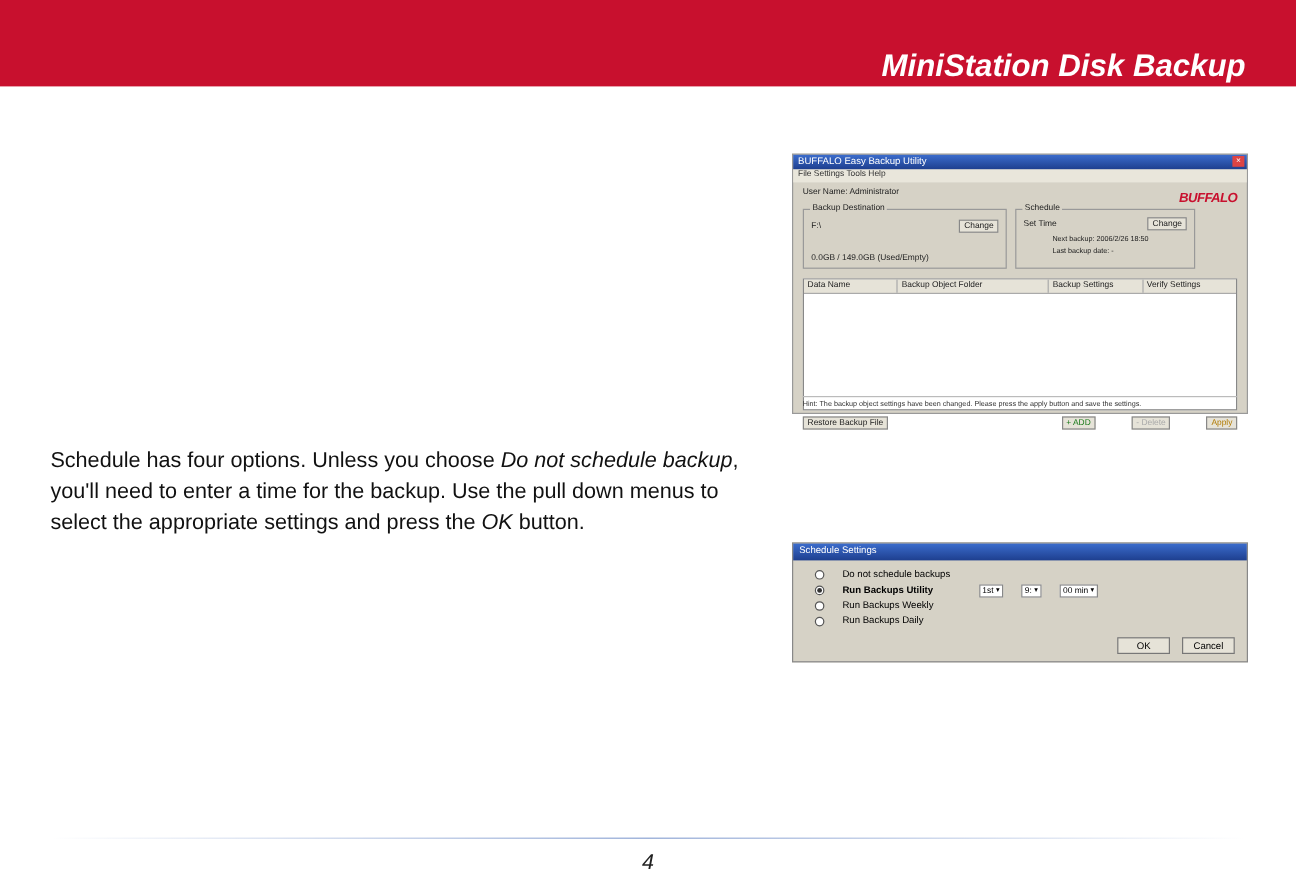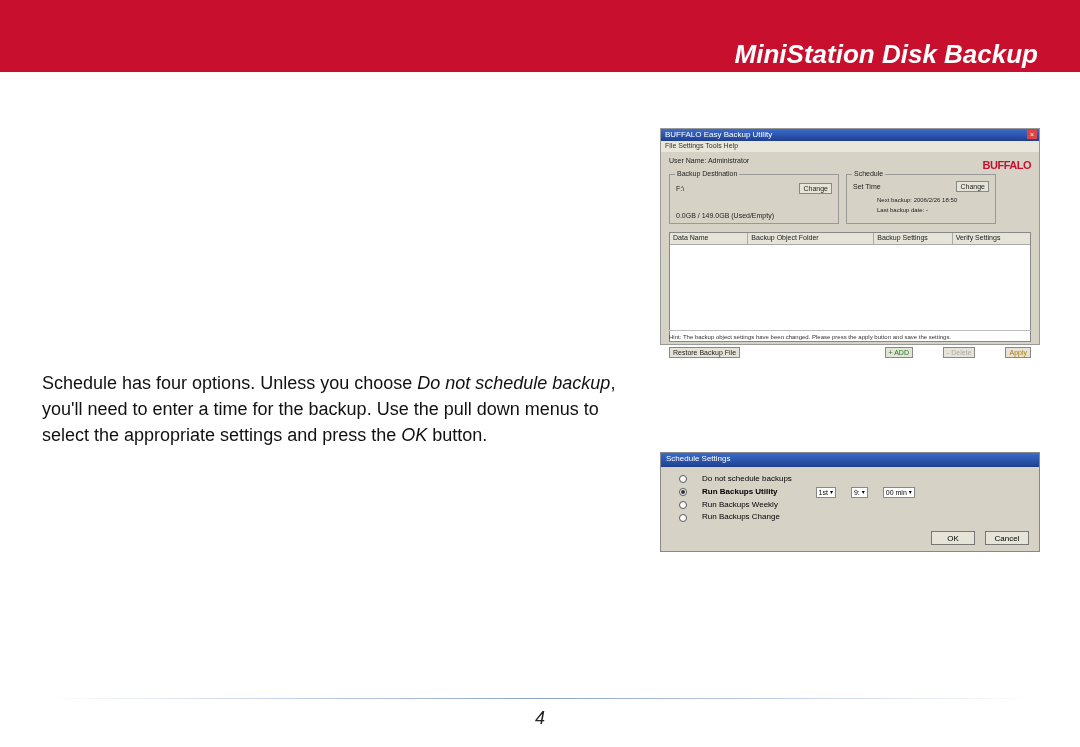--- a/index.html
+++ b/index.html
@@ -76,20 +76,21 @@
     padding: 1px 4px;
     font-size: 7px;
     color: #333;
   }
   .shot1 .brand {
     position: absolute;
     right: 8px;
     top: 30px;
     color: #c8102e;
     font-weight: 900;
+    font-style: italic;
     font-size: 11px;
     letter-spacing: -0.5px;
   }
   .shot1 .username {
     position: absolute;
     left: 8px; top: 28px;
     font-size: 7px;
   }
   .shot1 .panelbox {
     position: absolute;
@@ -284,21 +285,21 @@
           <span>00 min</span>
           <span class="arr">▾</span>
         </span>
     </div>
     <div class="row">
       <span class="radio"></span>
       <span>Run Backups Weekly</span>
     </div>
     <div class="row">
       <span class="radio"></span>
-      <span>Run Backups Change</span>
+      <span>Run Backups Daily</span>
     </div>
   </div>
   <div class="btnrow">
     <div class="dlgbtn">OK</div>
     <div class="dlgbtn">Cancel</div>
   </div>
 </div>
 
 <div class="footer-rule"></div>
 <div class="pagenum">4</div>

